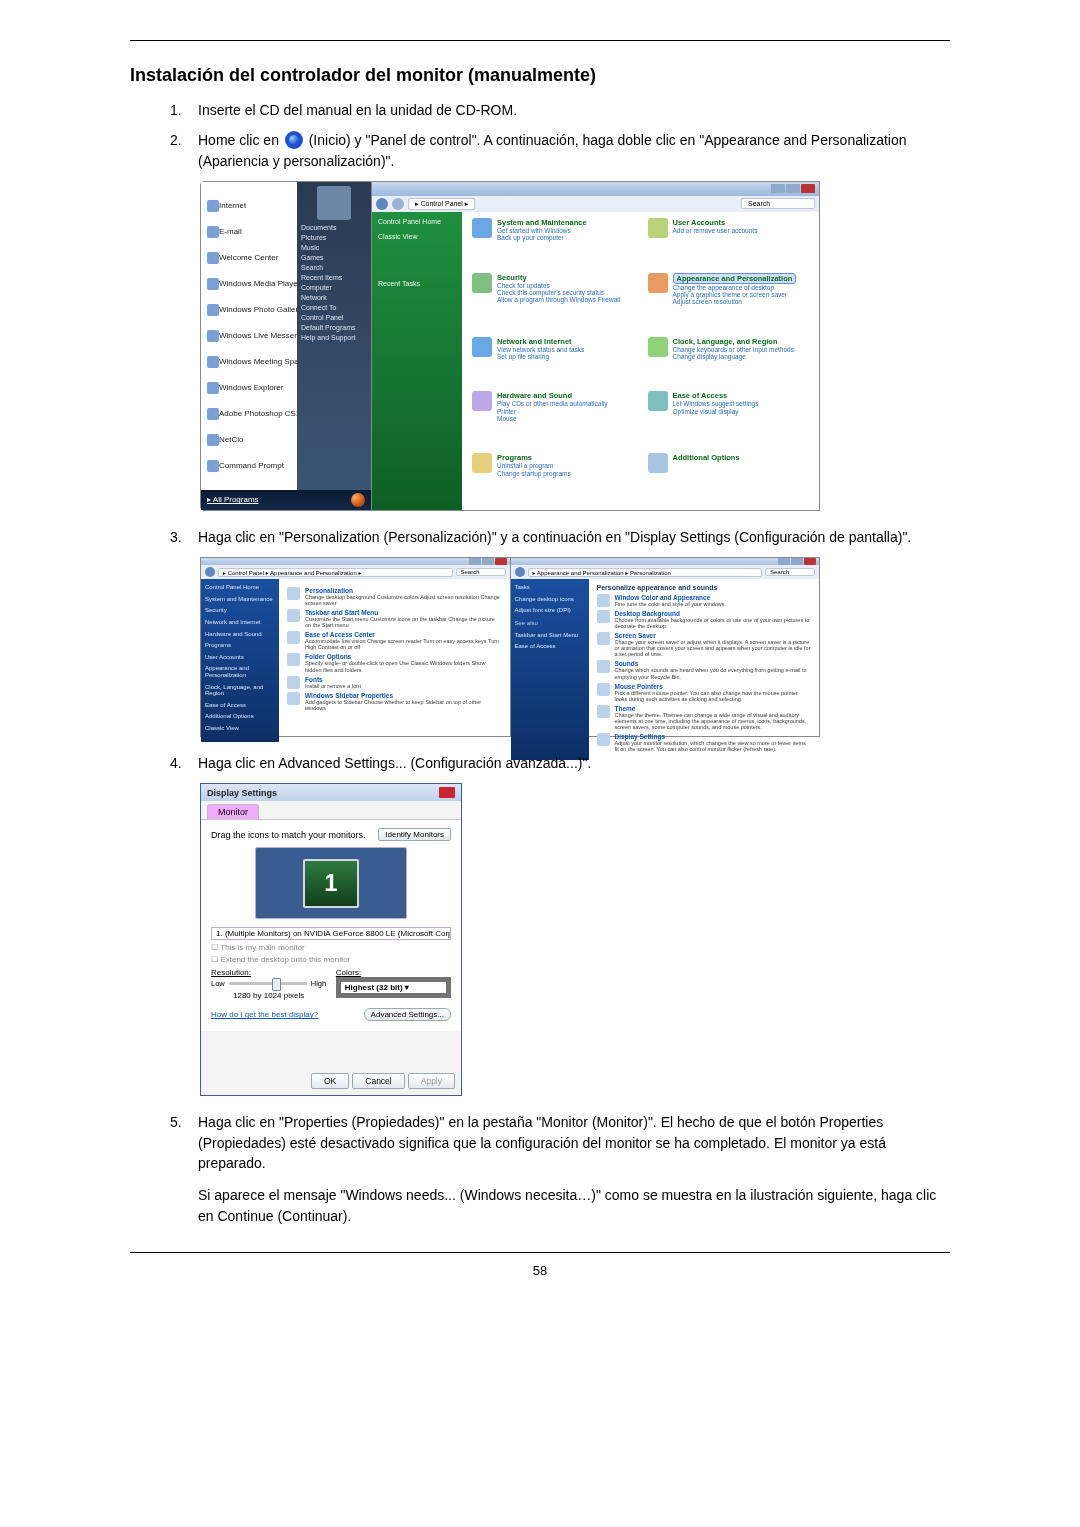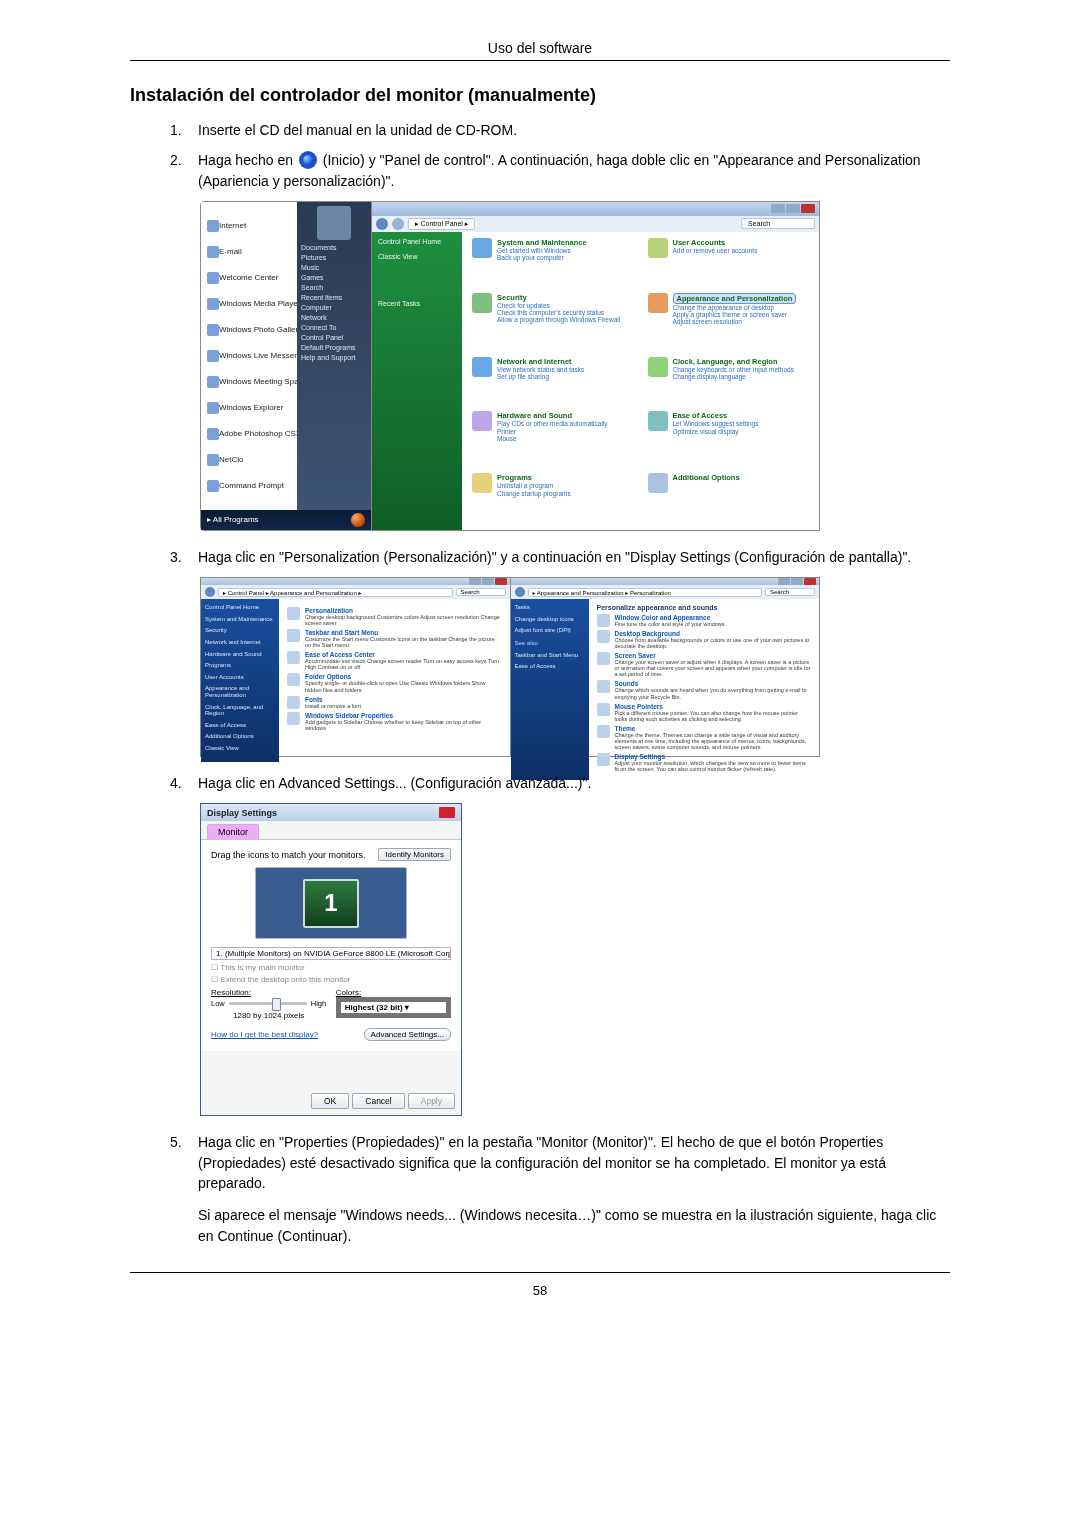--- a/index.html
+++ b/index.html
@@ -79,21 +79,21 @@
   .sm-left { flex:1; padding:4px 6px; background:#fff; }
   .sm-left .row { display:flex; align-items:center; gap:0; margin:14px 0; color:#1a1a1a; }
   .sm-left .row .ic { width:12px;height:12px;background:#7aa0d8;border-radius:2px; }
   .sm-right {
     width:66px; background:linear-gradient(#2a3a52,#3c5574); color:#fff; padding:4px;
     position:absolute; right:0; top:0; bottom:0;
   }
   .sm-wrap{position:relative;display:flex;flex:1}
   .sm-right div{margin:3px 0; font-size:7px; color:#d8e4f2;}
   .sm-right .avatar{width:34px;height:34px;background:#6d88a6;border-radius:3px;margin:0 auto 4px;}
-  .sm-foot{background:linear-gradient(#0a1a33,#10284a);color:#fff;font-size:8px;padding:3px 6px;display:flex;justify-content:space-between;align-items:center;}
+  .sm-foot{background:linear-gradient(#0a1a33,#10284a);color:#fff;font-size:8px;padding:3px 6px;display:flex;justify-content:space-between;align-items:center;text-decoration:underline;}
   .sm-foot .orb{width:14px;height:14px;border-radius:50%;background:radial-gradient(circle at 30% 30%,#ffa968,#c04900 70%);}
 
   .cp {
     flex:1; background:#fff; border:1px solid #888; border-left:none;
     font-size:7px; display:flex; flex-direction:column;
   }
   .cp-titlebar{background:linear-gradient(#c7d8ef,#9db9dd);padding:2px 4px;display:flex;justify-content:space-between;align-items:center;}
   .cp-titlebar .winbtns span{display:inline-block;width:14px;height:9px;margin-left:1px;background:#b33;border-radius:1px;}
   .cp-titlebar .winbtns span:first-child,.cp-titlebar .winbtns span:nth-child(2){background:#8fa9c9;}
   .cp-nav{background:#e8eef7;padding:2px 4px;display:flex;align-items:center;gap:4px;}
@@ -156,36 +156,35 @@
   .ds-btns button{font-size:8.5px;padding:2px 12px;background:linear-gradient(#fff,#e4e9f0);border:1px solid #9aa;border-radius:2px;margin-top:36px;}
   .ds-btns button.dis{color:#9a9a9a;}
 
   .page-num { text-align:center; font-size:13px; margin-top:10px; }
   hr.bottom-rule { border:none; border-top:1px solid #000; margin:26px 0 6px; }
 </style>
 </head>
 <body>
 
 <div class="page">
-  <div class="header-title">Uso del software</div>
   <hr class="top-rule">
 
   <h2 class="section">Instalación del controlador del monitor (manualmente)</h2>
 
 
   <ol class="steps">
     <li>
       <span class="num">1.</span>
       <span class="body">Inserte el CD del manual en la unidad de CD-ROM.</span>
     </li>
 
     <li>
       <span class="num">2.</span>
       <span class="body">
-        <span>Haga hecho en </span>
+        <span>Home clic en </span>
         <span class="start-icon"></span>
         <span>(Inicio) y "Panel de control". A continuación, haga doble clic en "Appearance and Personalization (Apariencia y personalización)".</span>
       </span>
     </li>
   </ol>
 
   <div class="shot shot1">
     <div class="sm">
       <div class="sm-wrap">
         <div class="sm-left" id="sm-left">

